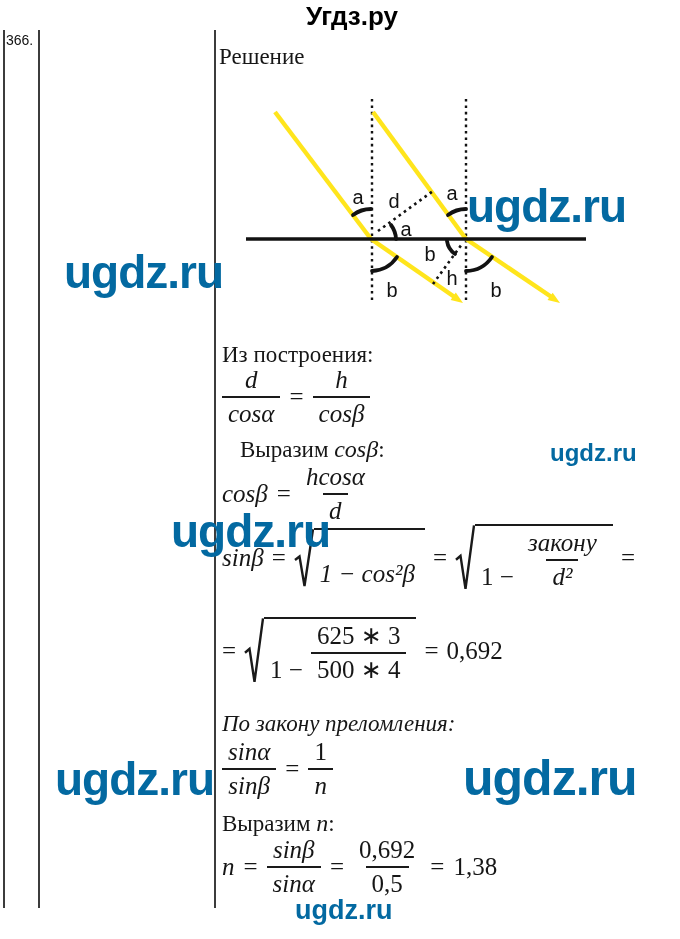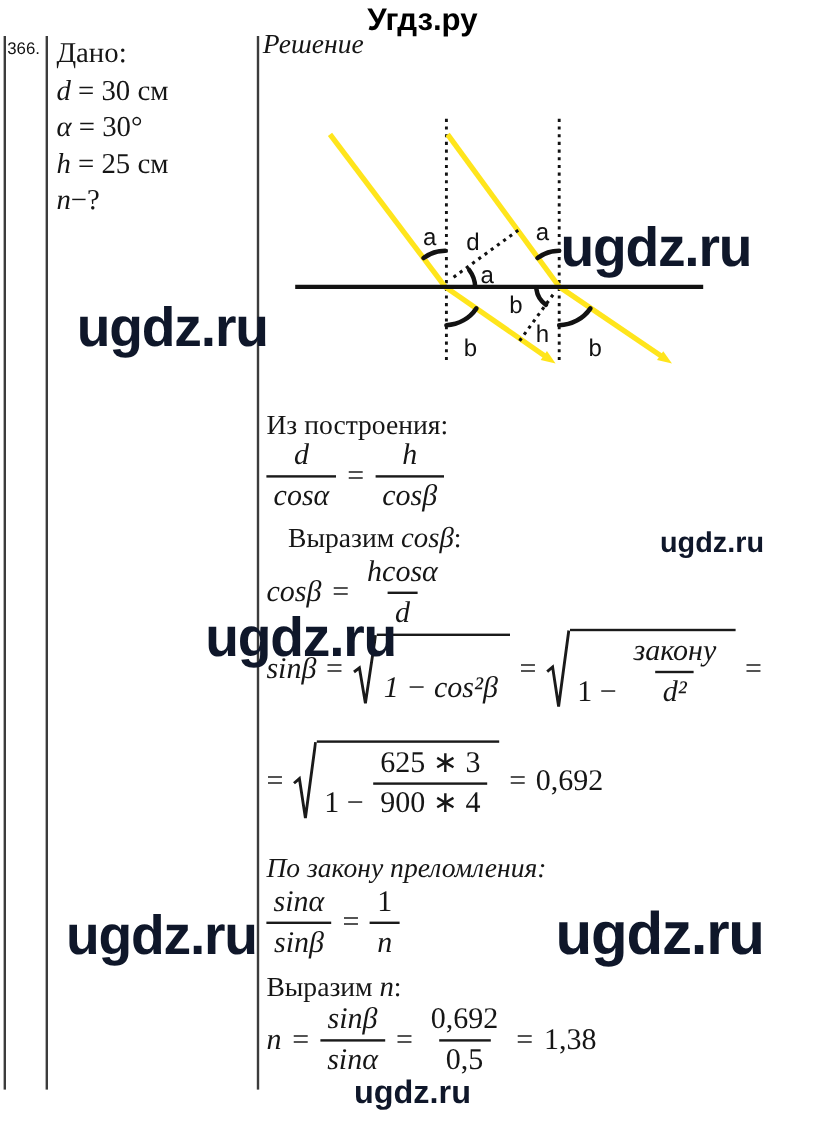--- a/index.html
+++ b/index.html
@@ -10,34 +10,34 @@
      font-family:"Liberation Sans",sans-serif;font-weight:bold;font-size:26px;color:#000;}
   
   .vline{position:absolute;top:30px;height:878px;width:2px;background:#3c3c3c;}
   .vl1{left:3px;} .vl2{left:38px;} .vl3{left:214px;}
   .problem-number{position:absolute;left:6px;top:32px;font-family:"Liberation Sans",sans-serif;
      font-size:14px;color:#111;}
   
   .given{position:absolute;left:47px;top:30px;width:160px;font-size:24px;line-height:30.5px;}
   .given .mi{font-style:italic;}
   
-  .sol-title{position:absolute;left:219px;top:24px;font-size:23px;font-style:italic;}
+  .sol-title{position:absolute;left:219px;top:44px;font-size:23px;}
   .txt{position:absolute;left:222px;font-size:23px;}
   .math{position:absolute;left:222px;display:flex;align-items:center;gap:9px;
         font-size:25px;line-height:1.12;}
   .mi{font-style:italic;}
   .frac{display:inline-flex;flex-direction:column;align-items:center;vertical-align:middle;}
   .frac .num{padding:0 6px 2px 6px;text-align:center;}
   .frac .den{padding:2px 6px 0 6px;border-top:2.4px solid #1a1a1a;text-align:center;}
   .sqrt{display:inline-flex;align-items:stretch;}
   .sqrt .tick{width:20px;align-self:stretch;flex:0 0 auto;}
   .sqrt .under{display:flex;align-items:flex-end;gap:8px;border-top:2.6px solid #1a1a1a;
         padding:3px 10px 0 6px;}
   
-  .wm{position:absolute;font-family:"Liberation Sans",sans-serif;font-weight:900;color:#0f172a;
+  .wm{position:absolute;font-family:"Liberation Sans",sans-serif;font-weight:900;color:#0369a1;
       letter-spacing:-1px;line-height:1;}
   .wm1{left:467px;top:183px;font-size:46px;}
   .wm2{left:64px;top:249px;font-size:46px;}
   .wm3{left:550px;top:441px;font-size:24px;letter-spacing:0;}
   .wm4{left:171px;top:508px;font-size:46px;}
   .wm5{left:463px;top:753px;font-size:50px;}
   .wm6{left:55px;top:756px;font-size:46px;}
   .wm7{left:295px;top:897px;font-size:27px;letter-spacing:0;}
   .diagram{position:absolute;left:243px;top:93px;}
 </style>
@@ -47,27 +47,20 @@
 <div class="page">
 
   <div class="site-header">Угдз.ру</div>
 
   <div class="vline vl1"></div>
   <div class="vline vl2"></div>
   <div class="vline vl3"></div>
 
   <div class="problem-number">366.</div>
 
-  <div class="given">
-    <div>Дано:</div>
-    <div><span class="mi">d</span><span> = 30 см</span></div>
-    <div><span class="mi">α</span><span> = 30°</span></div>
-    <div><span class="mi">h</span><span> = 25 см</span></div>
-    <div><span class="mi">n</span><span>−?</span></div>
-  </div>
 
   <div class="sol-title">Решение</div>
 
   <svg class="diagram" width="350" height="222" viewBox="243 93 350 222">
 
     <line x1="372" y1="99" x2="372" y2="302" stroke="#121212" stroke-width="2.4" stroke-dasharray="2.6 3.8"></line>
     <line x1="466" y1="99" x2="466" y2="302" stroke="#121212" stroke-width="2.4" stroke-dasharray="2.6 3.8"></line>
 
     <line x1="275" y1="112" x2="371" y2="239" stroke="#ffe51c" stroke-width="4.4"></line>
     <line x1="371" y1="239" x2="456" y2="298" stroke="#ffe51c" stroke-width="4.4"></line>
@@ -159,21 +152,21 @@
   <div class="math" style="top:617px;gap:8px;">
     <span>=</span>
     <span class="sqrt">
       <svg class="tick" viewBox="0 0 20 60" preserveAspectRatio="none">
           <path d="M1 32 L5.5 28.5 L10.5 58 L19 1.3" fill="none" stroke="#1a1a1a" stroke-width="2.4" vector-effect="non-scaling-stroke"></path>
         </svg>
       <span class="under">
         <span>1 −</span>
         <span class="frac">
           <span class="num">625 ∗ 3</span>
-          <span class="den">900 ∗ 4</span>
+          <span class="den">500 ∗ 4</span>
         </span>
       </span>
     </span>
     <span>=</span>
     <span>0,692</span>
   </div>
 
   <div class="txt" style="top:711px;font-style:italic;">По закону преломления:</div>
 
   <div class="math" style="top:738px;">

